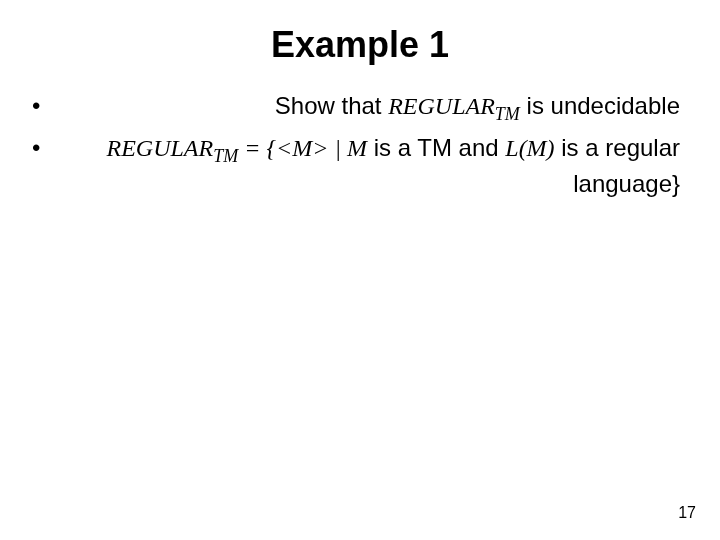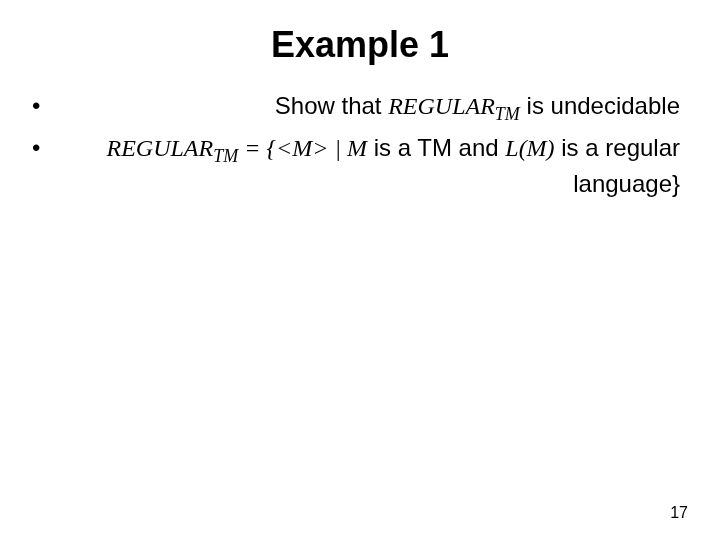--- a/index.html
+++ b/index.html
@@ -47,21 +47,21 @@
   }
   .sub {
     font-size: 0.75em;
     vertical-align: sub;
     font-style: italic;
     font-family: "Times New Roman", Times, serif;
   }
   .pagenum {
     position: absolute;
     bottom: 18px;
-    right: 32px;
+    right: 24px;
     font-size: 16px;
   }
 </style>
 </head>
 <body>
 
 <div class="slide">
 
   <div class="title">Example 1</div>
 

